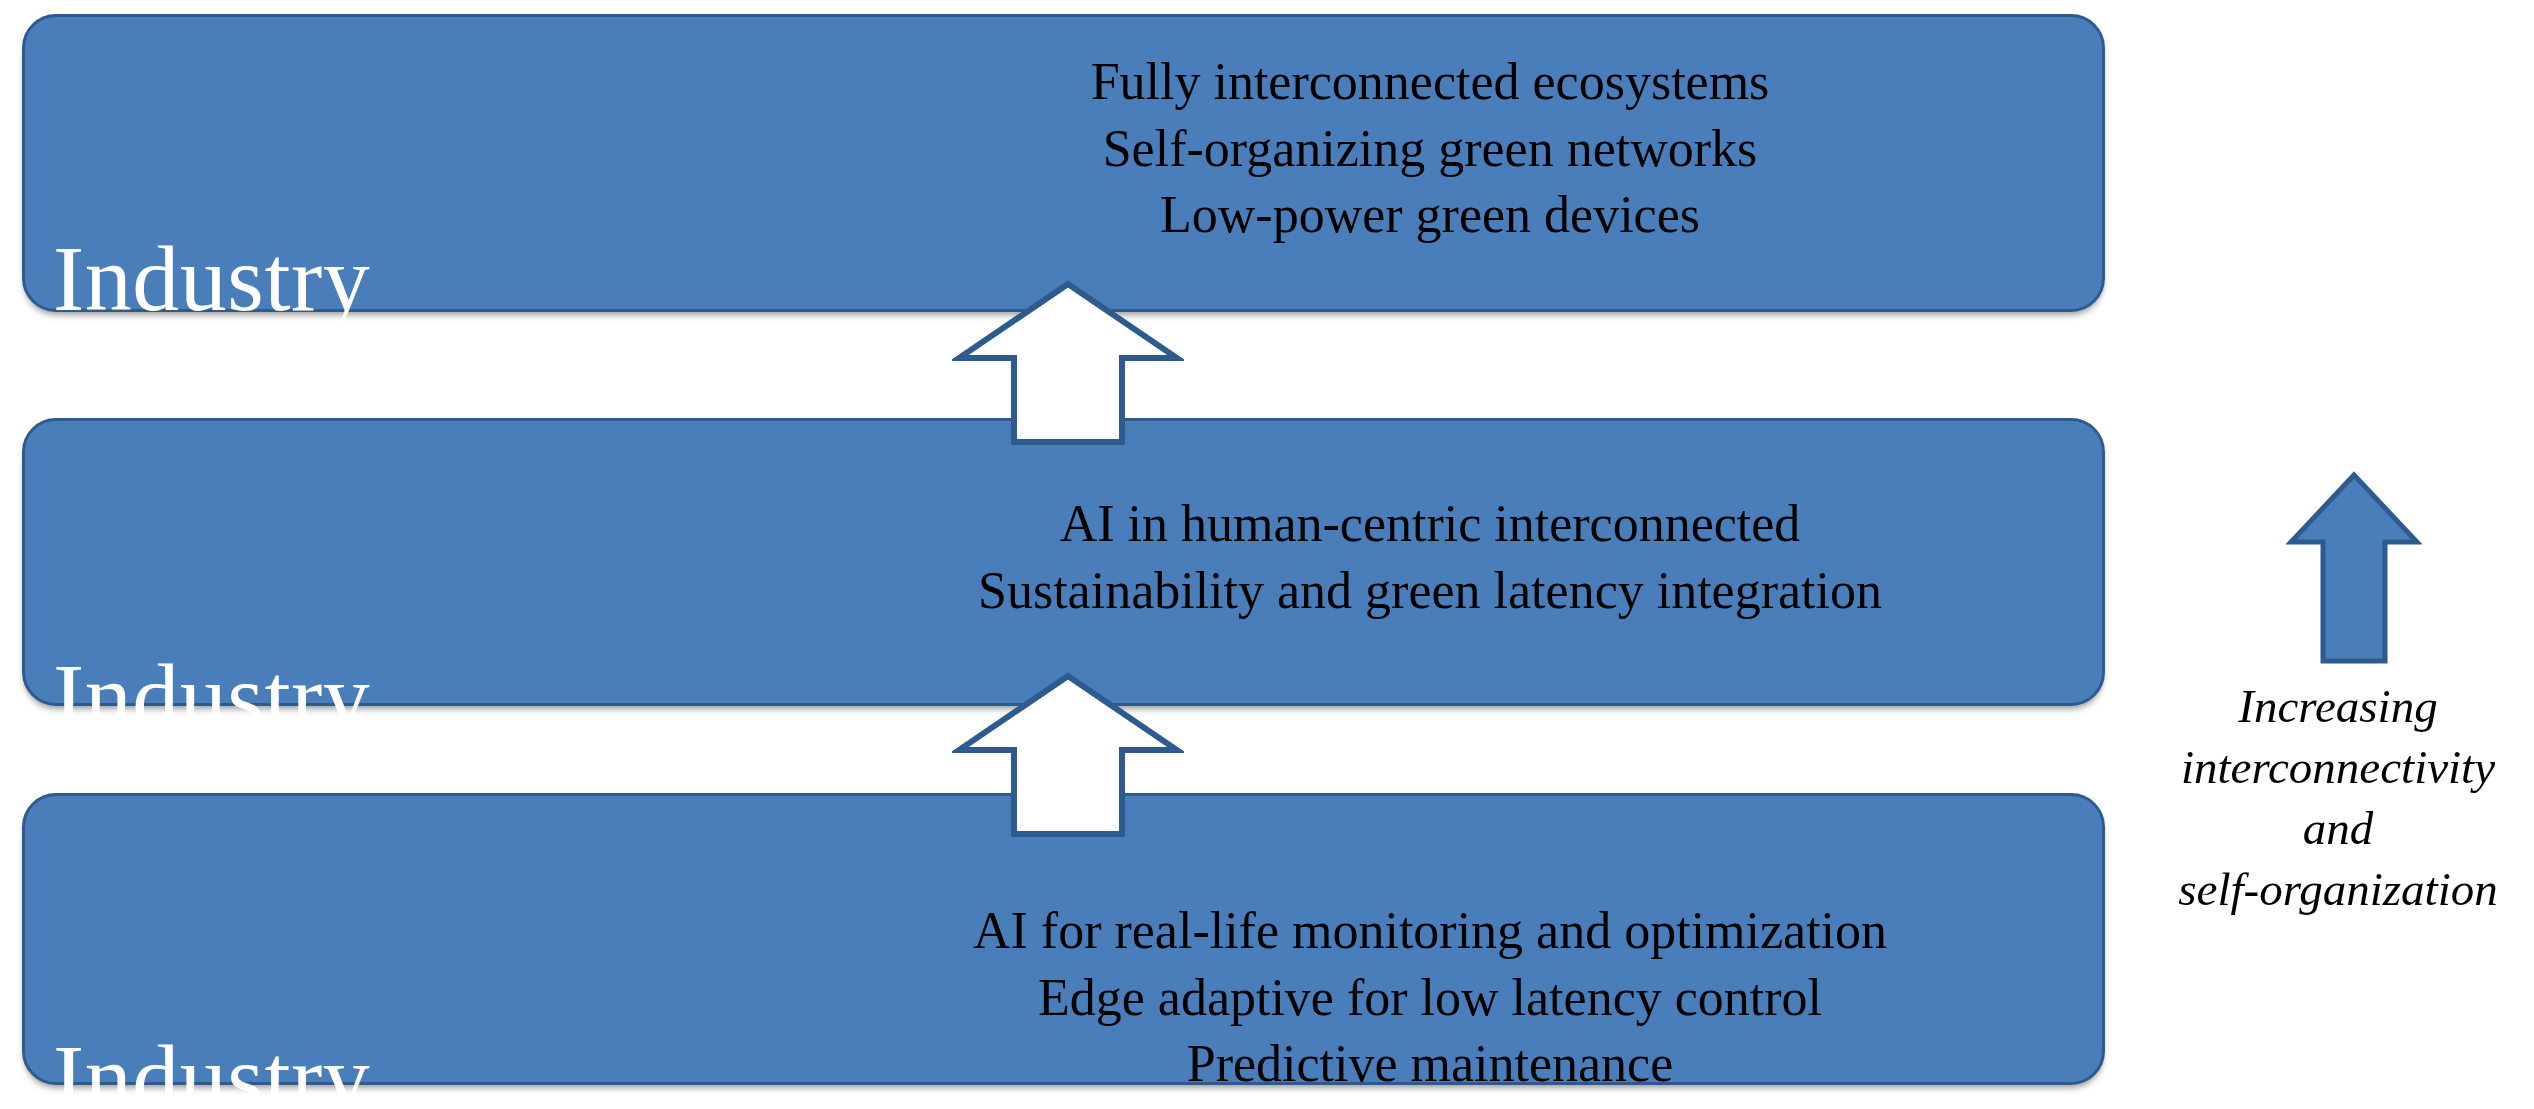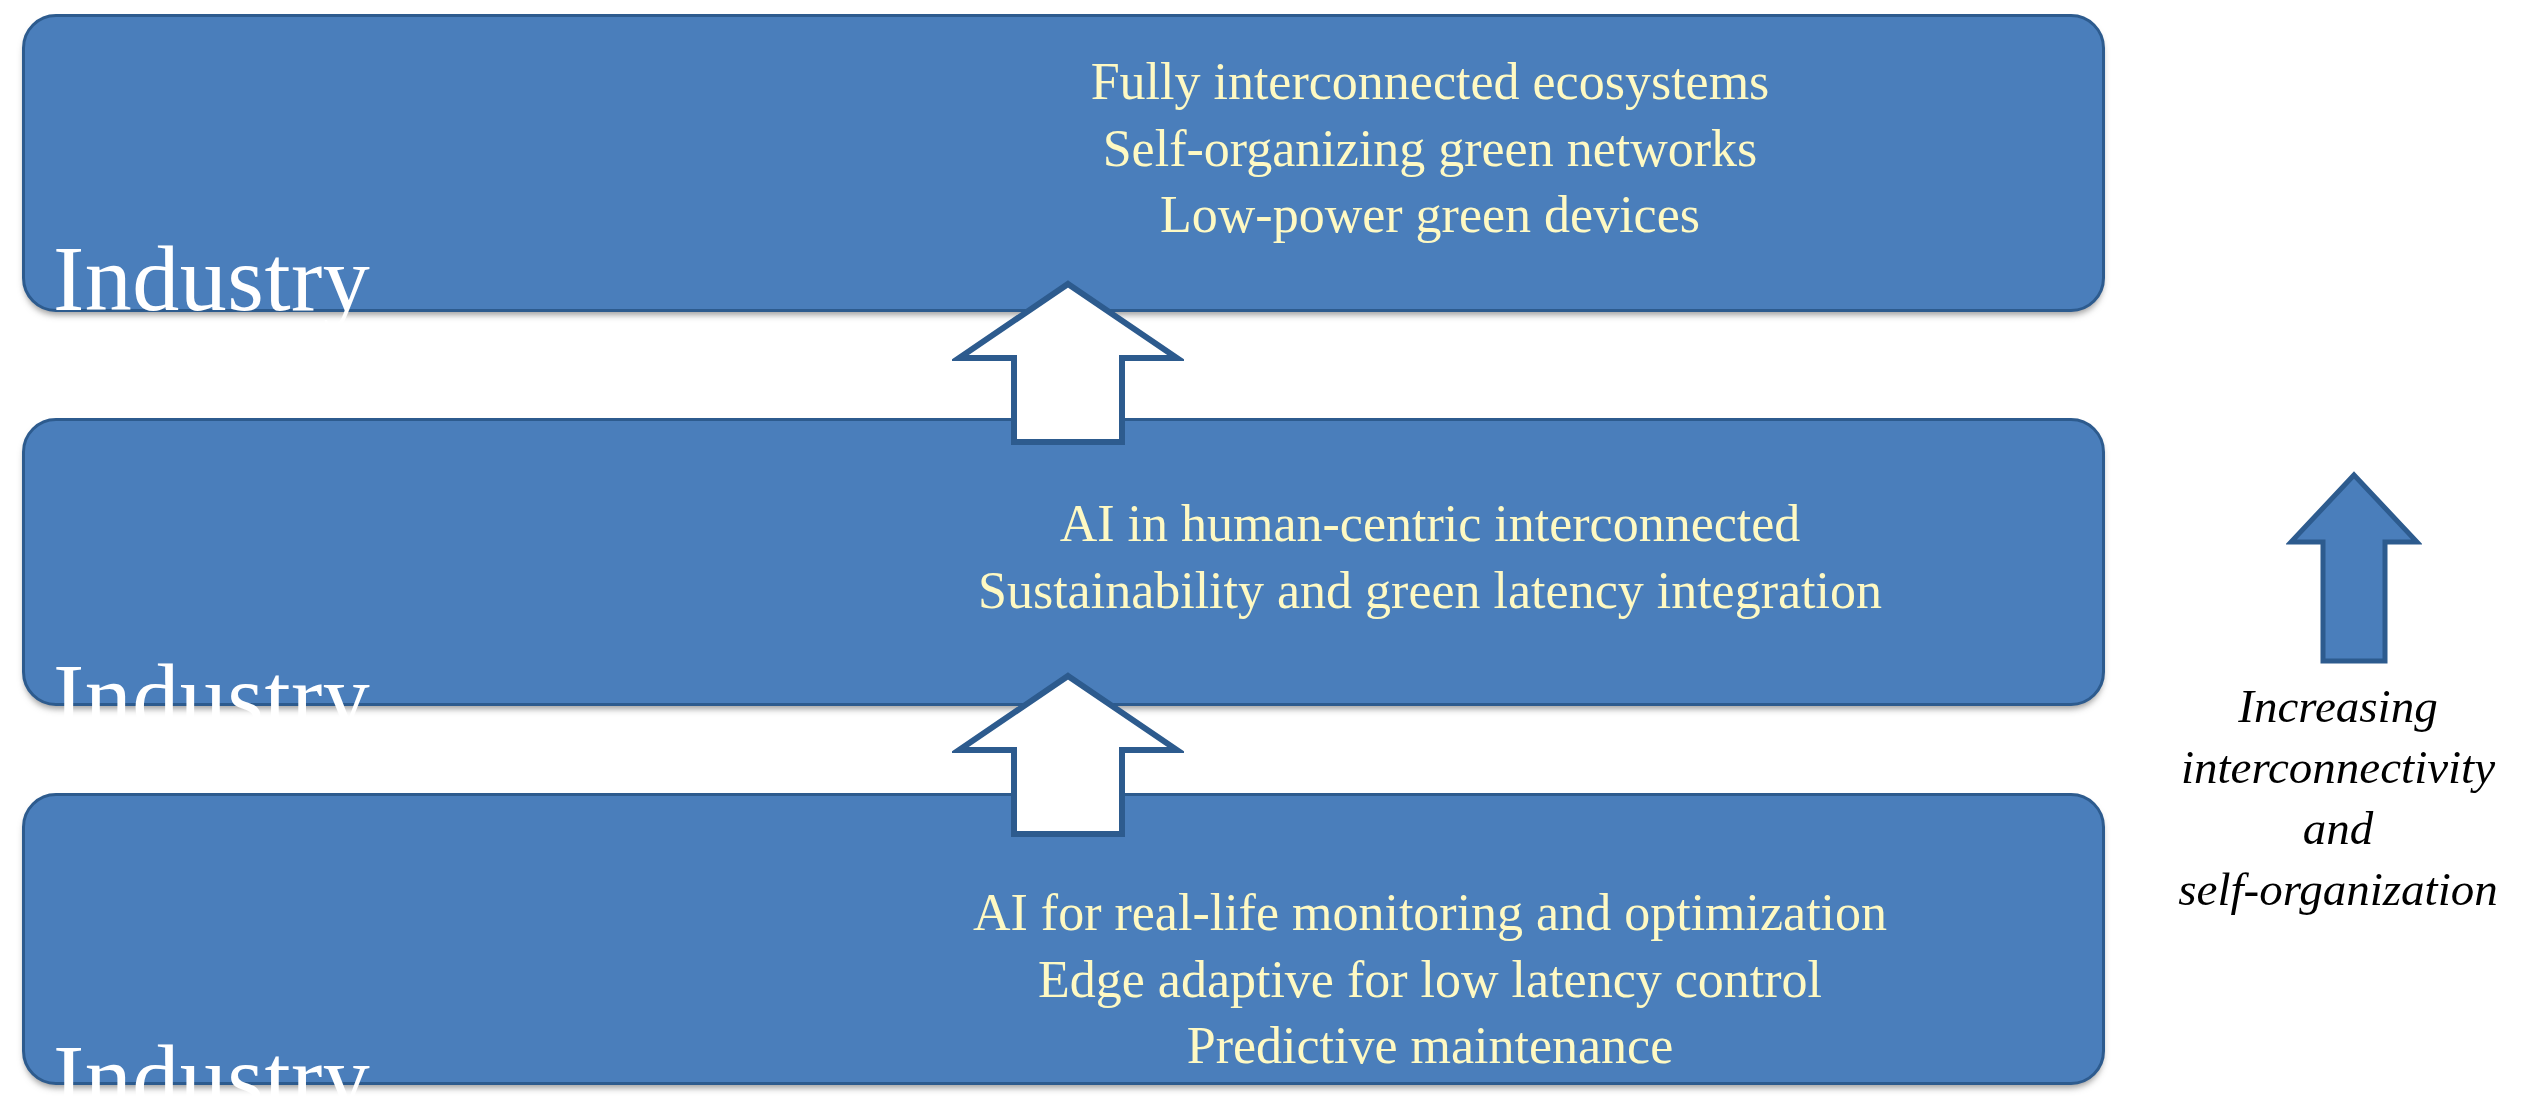--- a/index.html
+++ b/index.html
@@ -52,28 +52,28 @@
   .b4 .stage-label { top: 42px; }
   .stage-label .lbl-name { display: block; }
   .stage-label .lbl-ver  { display: block; }
 
   
   .stage-points {
     position: absolute;
     left: 760px;
     width: 1290px;
     text-align: center;
-    color: #fef9c3;
+    color: #000000;
     font-family: "Liberation Serif", "DejaVu Serif", serif;
     font-size: 52px;
     line-height: 1.28;
   }
   .b6 .stage-points { top: 32px; }
   .b5 .stage-points { top: 70px; }
-  .b4 .stage-points { top: 84px; }
+  .b4 .stage-points { top: 102px; }
   .stage-points .point-line { display: block; white-space: nowrap; }
 
   
   .connector-arrow {
     position: absolute;
     left: 952px;
     width: 232px;
     z-index: 5;
     pointer-events: auto;
   }

